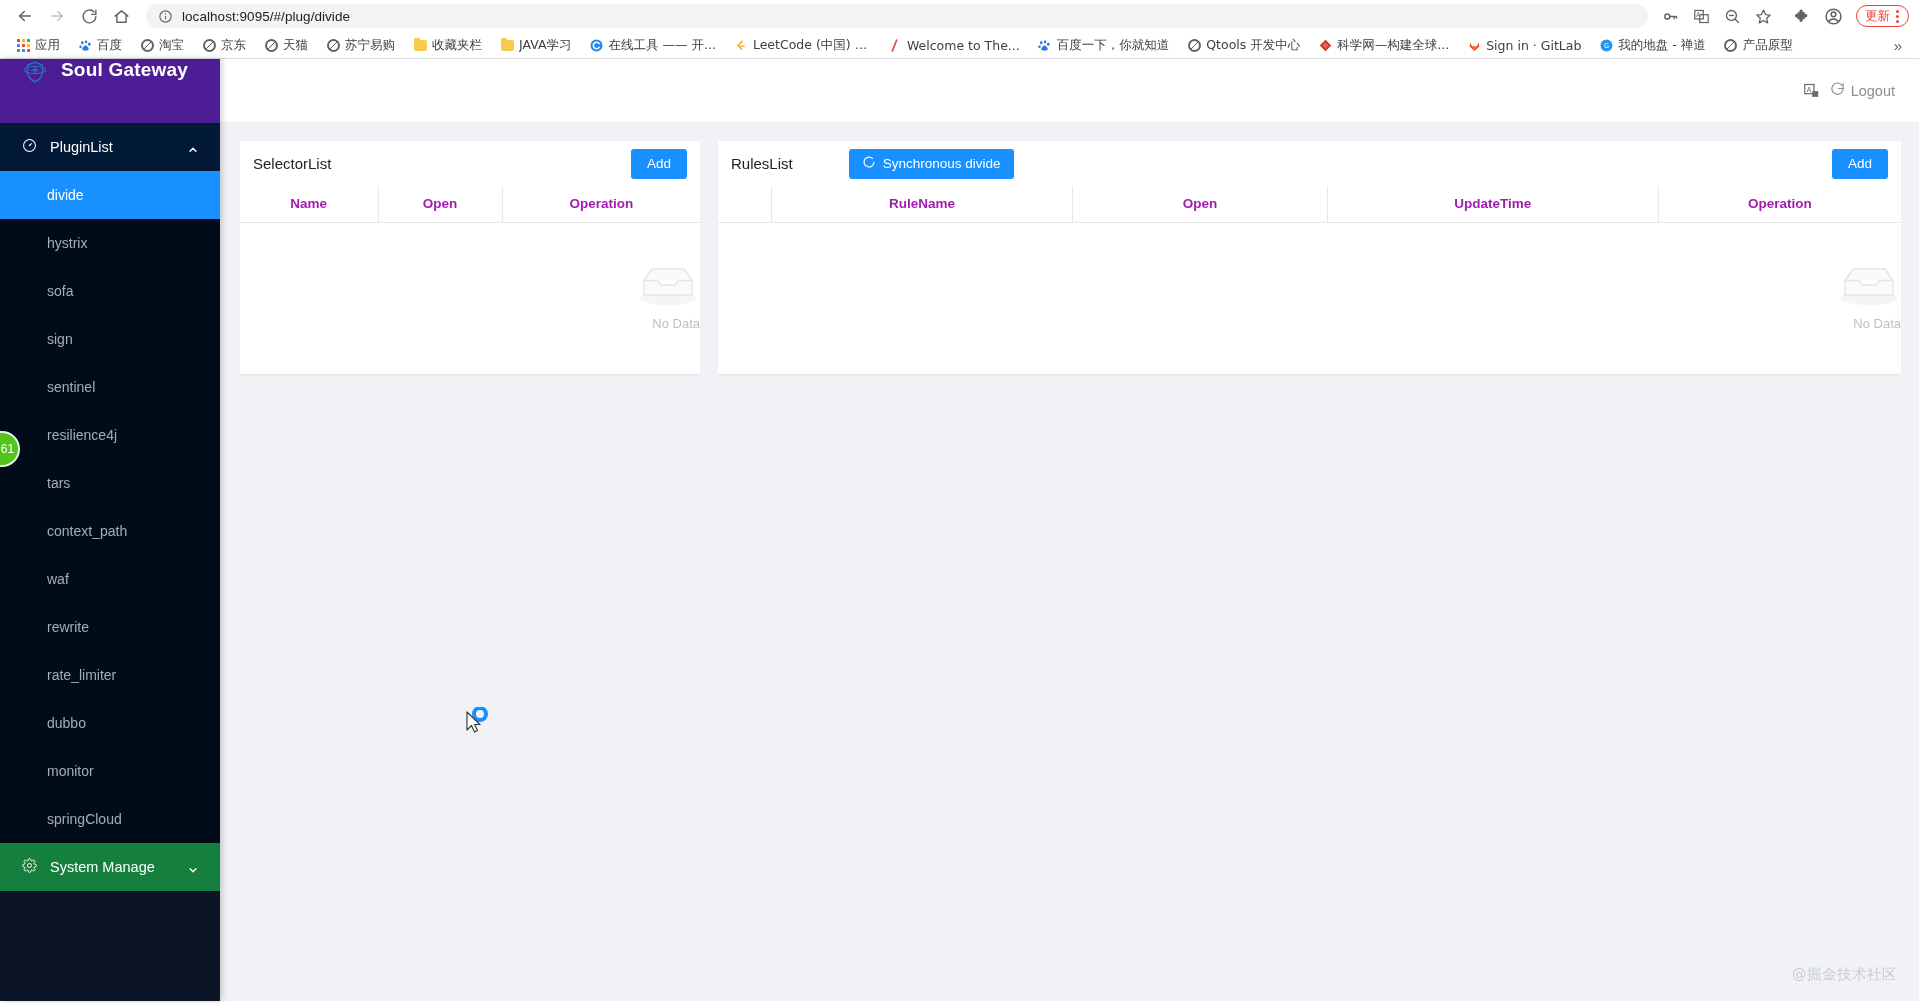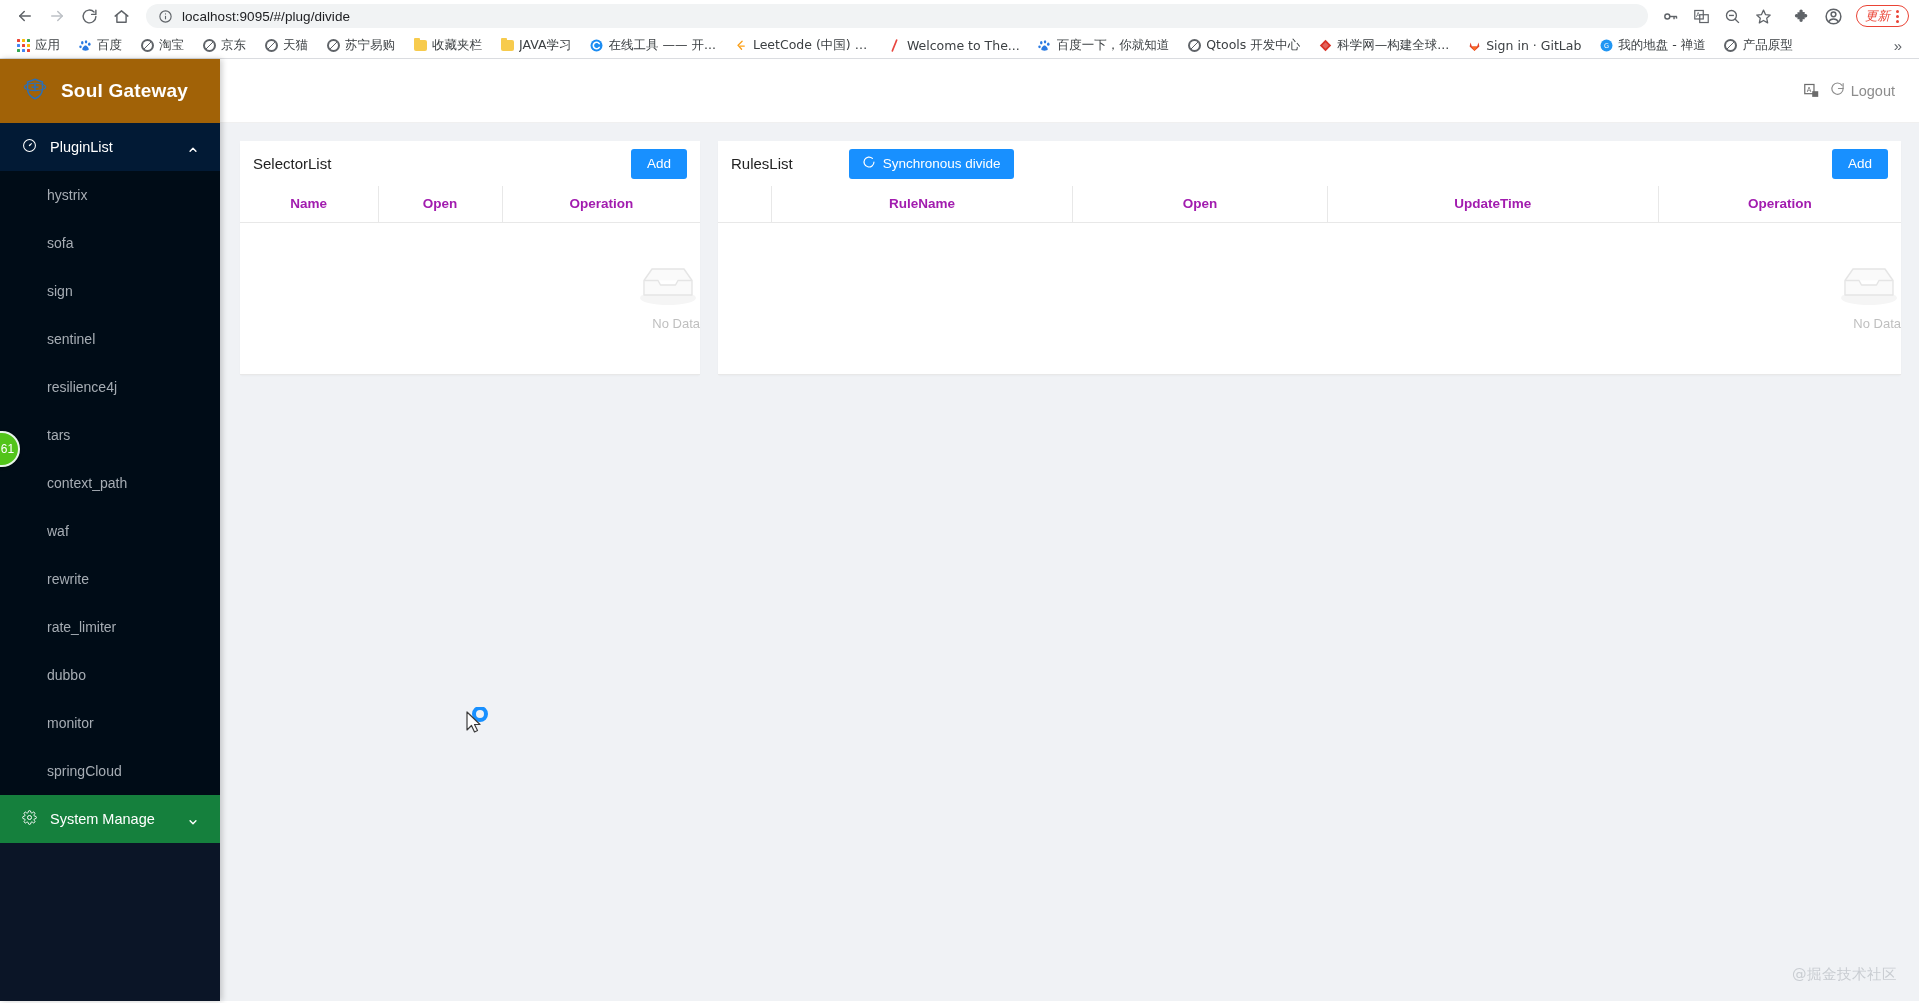--- a/index.html
+++ b/index.html
@@ -30,21 +30,21 @@
     font-size:13.5px; color:#202124; white-space:nowrap; overflow:hidden;
     text-overflow:ellipsis; letter-spacing:0.05px;
   }
   .omni-actions { display:flex; align-items:center; gap:3px; flex:0 0 auto; }
   .omni-actions .nav-btn { width:28px; height:28px; }
   .update-pill {
     border:1px solid #ea4335; border-radius:13px; height:22px;
     display:flex; align-items:center; padding:0 6px 0 8px; gap:3px;
     margin-left:6px; flex:0 0 auto;
   }
-  .update-pill .txt { font-size:12.5px; color:#ea4335; font-family:"DejaVu Sans", sans-serif;font-style:italic; }
+  .update-pill .txt { font-size:12.5px; color:#ea4335; font-family:"DejaVu Sans", sans-serif; }
   .kebab { display:flex; flex-direction:column; gap:2px; align-items:center; padding:0 3px;}
   .kebab i { width:3px; height:3px; border-radius:50%; background:#ea4335; display:block;}
 
   
   .bookmarks {
     height:26px; display:flex; align-items:center; padding:0 9px; gap:4px;
     background:#ffffff; overflow:hidden; white-space:nowrap;
   }
   .bm {
     display:flex; align-items:center; gap:5px; padding:2px 7px; border-radius:4px;
@@ -72,22 +72,22 @@
   .app { display:flex; width:1919px; height:942px; background:#f0f2f5; position:relative;}
 
   
   .sidebar {
     width:220px; flex:0 0 220px; background:#0b1527; position:relative;
     display:flex; flex-direction:column;
     box-shadow:2px 0 6px rgba(0,0,0,0.20);
     z-index:5;
   }
   .logo-row {
-    height:64px; flex:0 0 64px; display:flex; align-items:center;
-    padding-left:22px; gap:13px; background:#a16207;
+    height:64px; flex:0 0 64px; display:flex; 
+    padding-left:22px; gap:13px; background:#4c1d95;
   }
   .logo-text { color:#ffffff; font-size:19px; font-weight:bold; letter-spacing:0.2px; }
   .menu { flex:1 1 auto; overflow:hidden; }
   .menu-group-head {
     height:48px; display:flex; align-items:center; padding:0 22px 0 22px;
     color:#ffffff; font-size:14.5px; cursor:pointer; background:#021a35;
     gap:13px;
   }
   .menu-group-head .gtitle { flex:1 1 auto; }
   .caret { width:10px; height:10px; flex:0 0 auto; }
@@ -436,20 +436,23 @@
         </span>
         <span class="gtitle">PluginList</span>
         <span class="caret">
           <svg width="10" height="10" viewBox="0 0 12 12" fill="none" stroke="#ffffff" stroke-width="1.7" stroke-linecap="round" stroke-linejoin="round">
               <polyline points="2.5,7.5 6,4 9.5,7.5"></polyline>
             </svg>
         </span>
       </div>
 
       <div class="submenu">
+        <div class="mitem active">
+            <span>divide</span>
+          </div>
         <div class="mitem">
             <span>hystrix</span>
           </div>
         <div class="mitem">
             <span>sofa</span>
           </div>
         <div class="mitem">
             <span>sign</span>
           </div>
         <div class="mitem">

